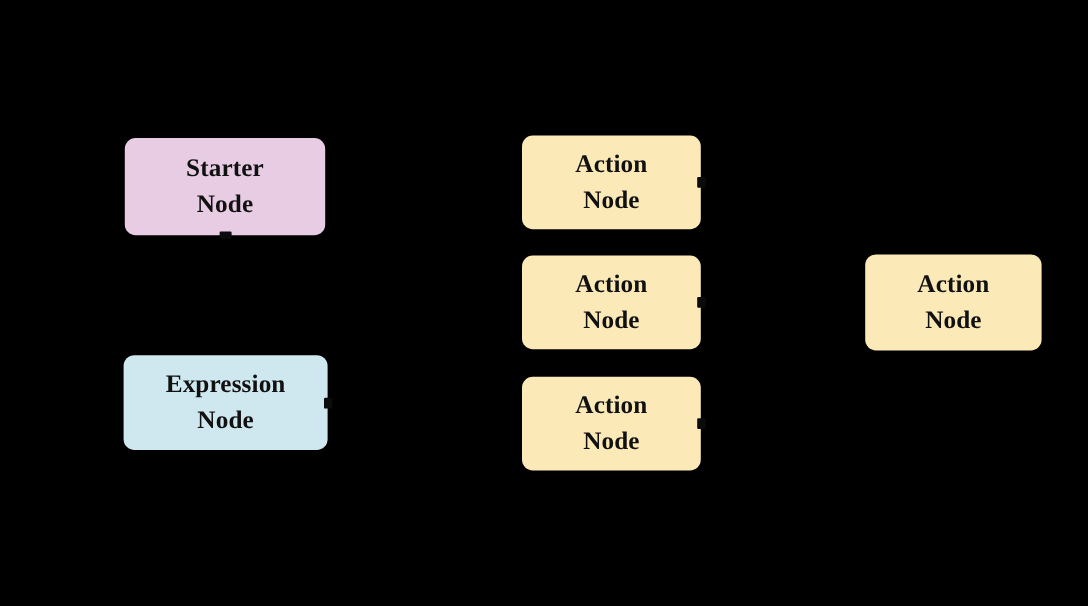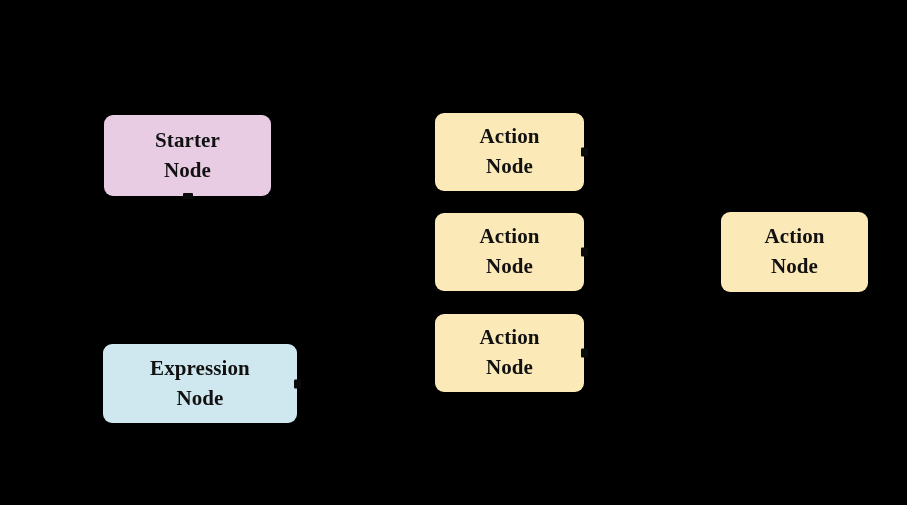--- a/index.html
+++ b/index.html
@@ -58,21 +58,21 @@
 </style>
 </head>
 <body>
 
 <div id="canvas" style="width: 907px; height: 505px; background: rgb(0, 0, 0);">
     <div class="node" style="left: 104px; top: 115px; width: 167px; height: 81px; background: rgb(232, 204, 228);">
       <span class="label">Starter
 Node</span>
       <span class="port bottom" style="background: rgb(11, 11, 11);"></span>
     </div>
-    <div class="node" style="left: 103px; top: 296px; width: 194px; height: 79px; background: rgb(207, 232, 239); margin-top: 48px;">
+    <div class="node" style="left: 103px; top: 296px; width: 170px; height: 79px; background: rgb(207, 232, 239);">
       <span class="label">Expression
 Node</span>
       <span class="port right" style="background: rgb(11, 11, 11);"></span>
     </div>
     <div class="node" style="left: 435px; top: 113px; width: 149px; height: 78px; background: rgb(252, 233, 184);">
       <span class="label">Action
 Node</span>
       <span class="port right" style="background: rgb(11, 11, 11);"></span>
     </div>
     <div class="node" style="left: 435px; top: 213px; width: 149px; height: 78px; background: rgb(252, 233, 184);">

